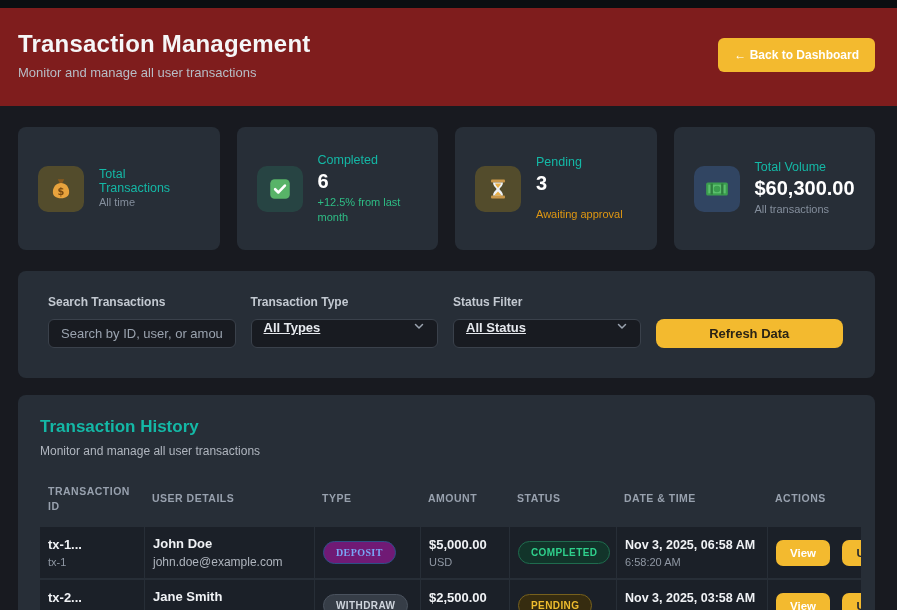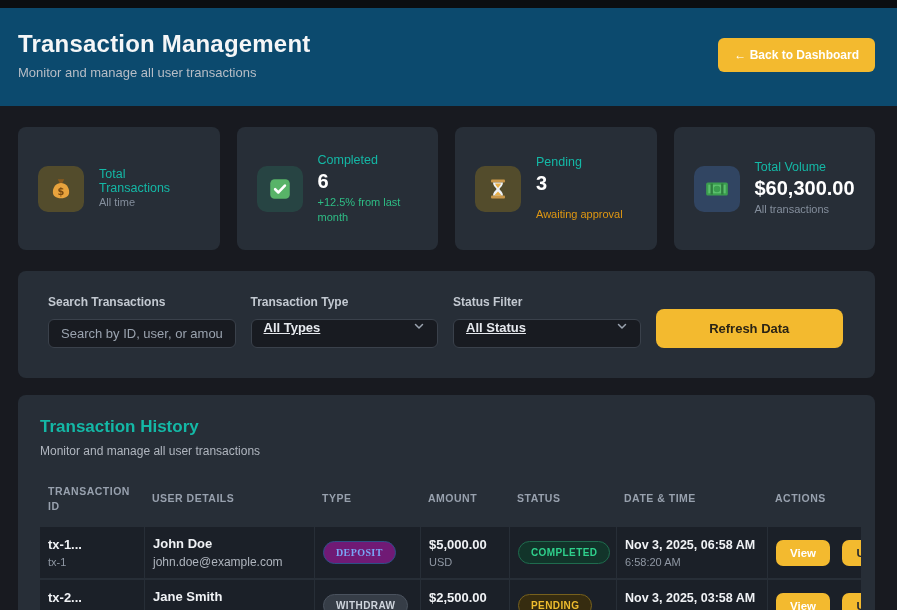--- a/index.html
+++ b/index.html
@@ -4,21 +4,21 @@
 <style>
   * { margin:0; padding:0; box-sizing:border-box; }
   html,body { width:897px; height:610px; overflow:hidden; }
   body {
     background:#181a20;
     font-family:"Liberation Sans", sans-serif;
     color:#eaecef;
   }
   .topbar { height:8px; background:#0b0e11; }
   .header {
-    background:#0c4a6e;
+    background:#7f1d1d;
     padding:22px 22px 26px 18px;
     display:flex; justify-content:space-between; align-items:center;
   }
   .header h1 { font-size:24px; font-weight:bold; color:#f5f6f7; letter-spacing:.2px; }
   .header .sub { font-size:13px; color:#b7bdc6; margin-top:7px; }
   .btn-back {
     background:#f3ba2f; color:#ffffff; font-weight:bold; font-size:12px;
     border:none; border-radius:6px; padding:10px 16px; cursor:pointer;
     font-family:"Liberation Sans", sans-serif;
   }
@@ -57,21 +57,21 @@
     border-radius:6px; color:#e6e9ee; font-size:13px; padding:0 12px;
     font-family:"Liberation Sans", sans-serif;
   }
   .input::placeholder { color:#9aa3af; }
   .select {
     display:flex; align-items:flex-start; justify-content:space-between;
     font-weight:bold; cursor:pointer;text-decoration:underline;
   }
   .chev { color:#9aa3af; display:flex; }
   .btn-refresh {
-    width:100%; height:39px; background:#f3ba2f; color:#2b2415;
+    width:100%; height:29px; background:#f3ba2f; color:#2b2415;
     border:none; border-radius:8px; font-size:13px; font-weight:bold; cursor:pointer;
     font-family:"Liberation Sans", sans-serif;
   }
 
   
   .table-card {
     background:#272e37; border-radius:8px; margin-top:17px;
     padding:22px 14px 20px 22px; min-height:260px;
   }
   .table-card h2 { font-size:17px; font-weight:bold; color:#14b8a6; }

